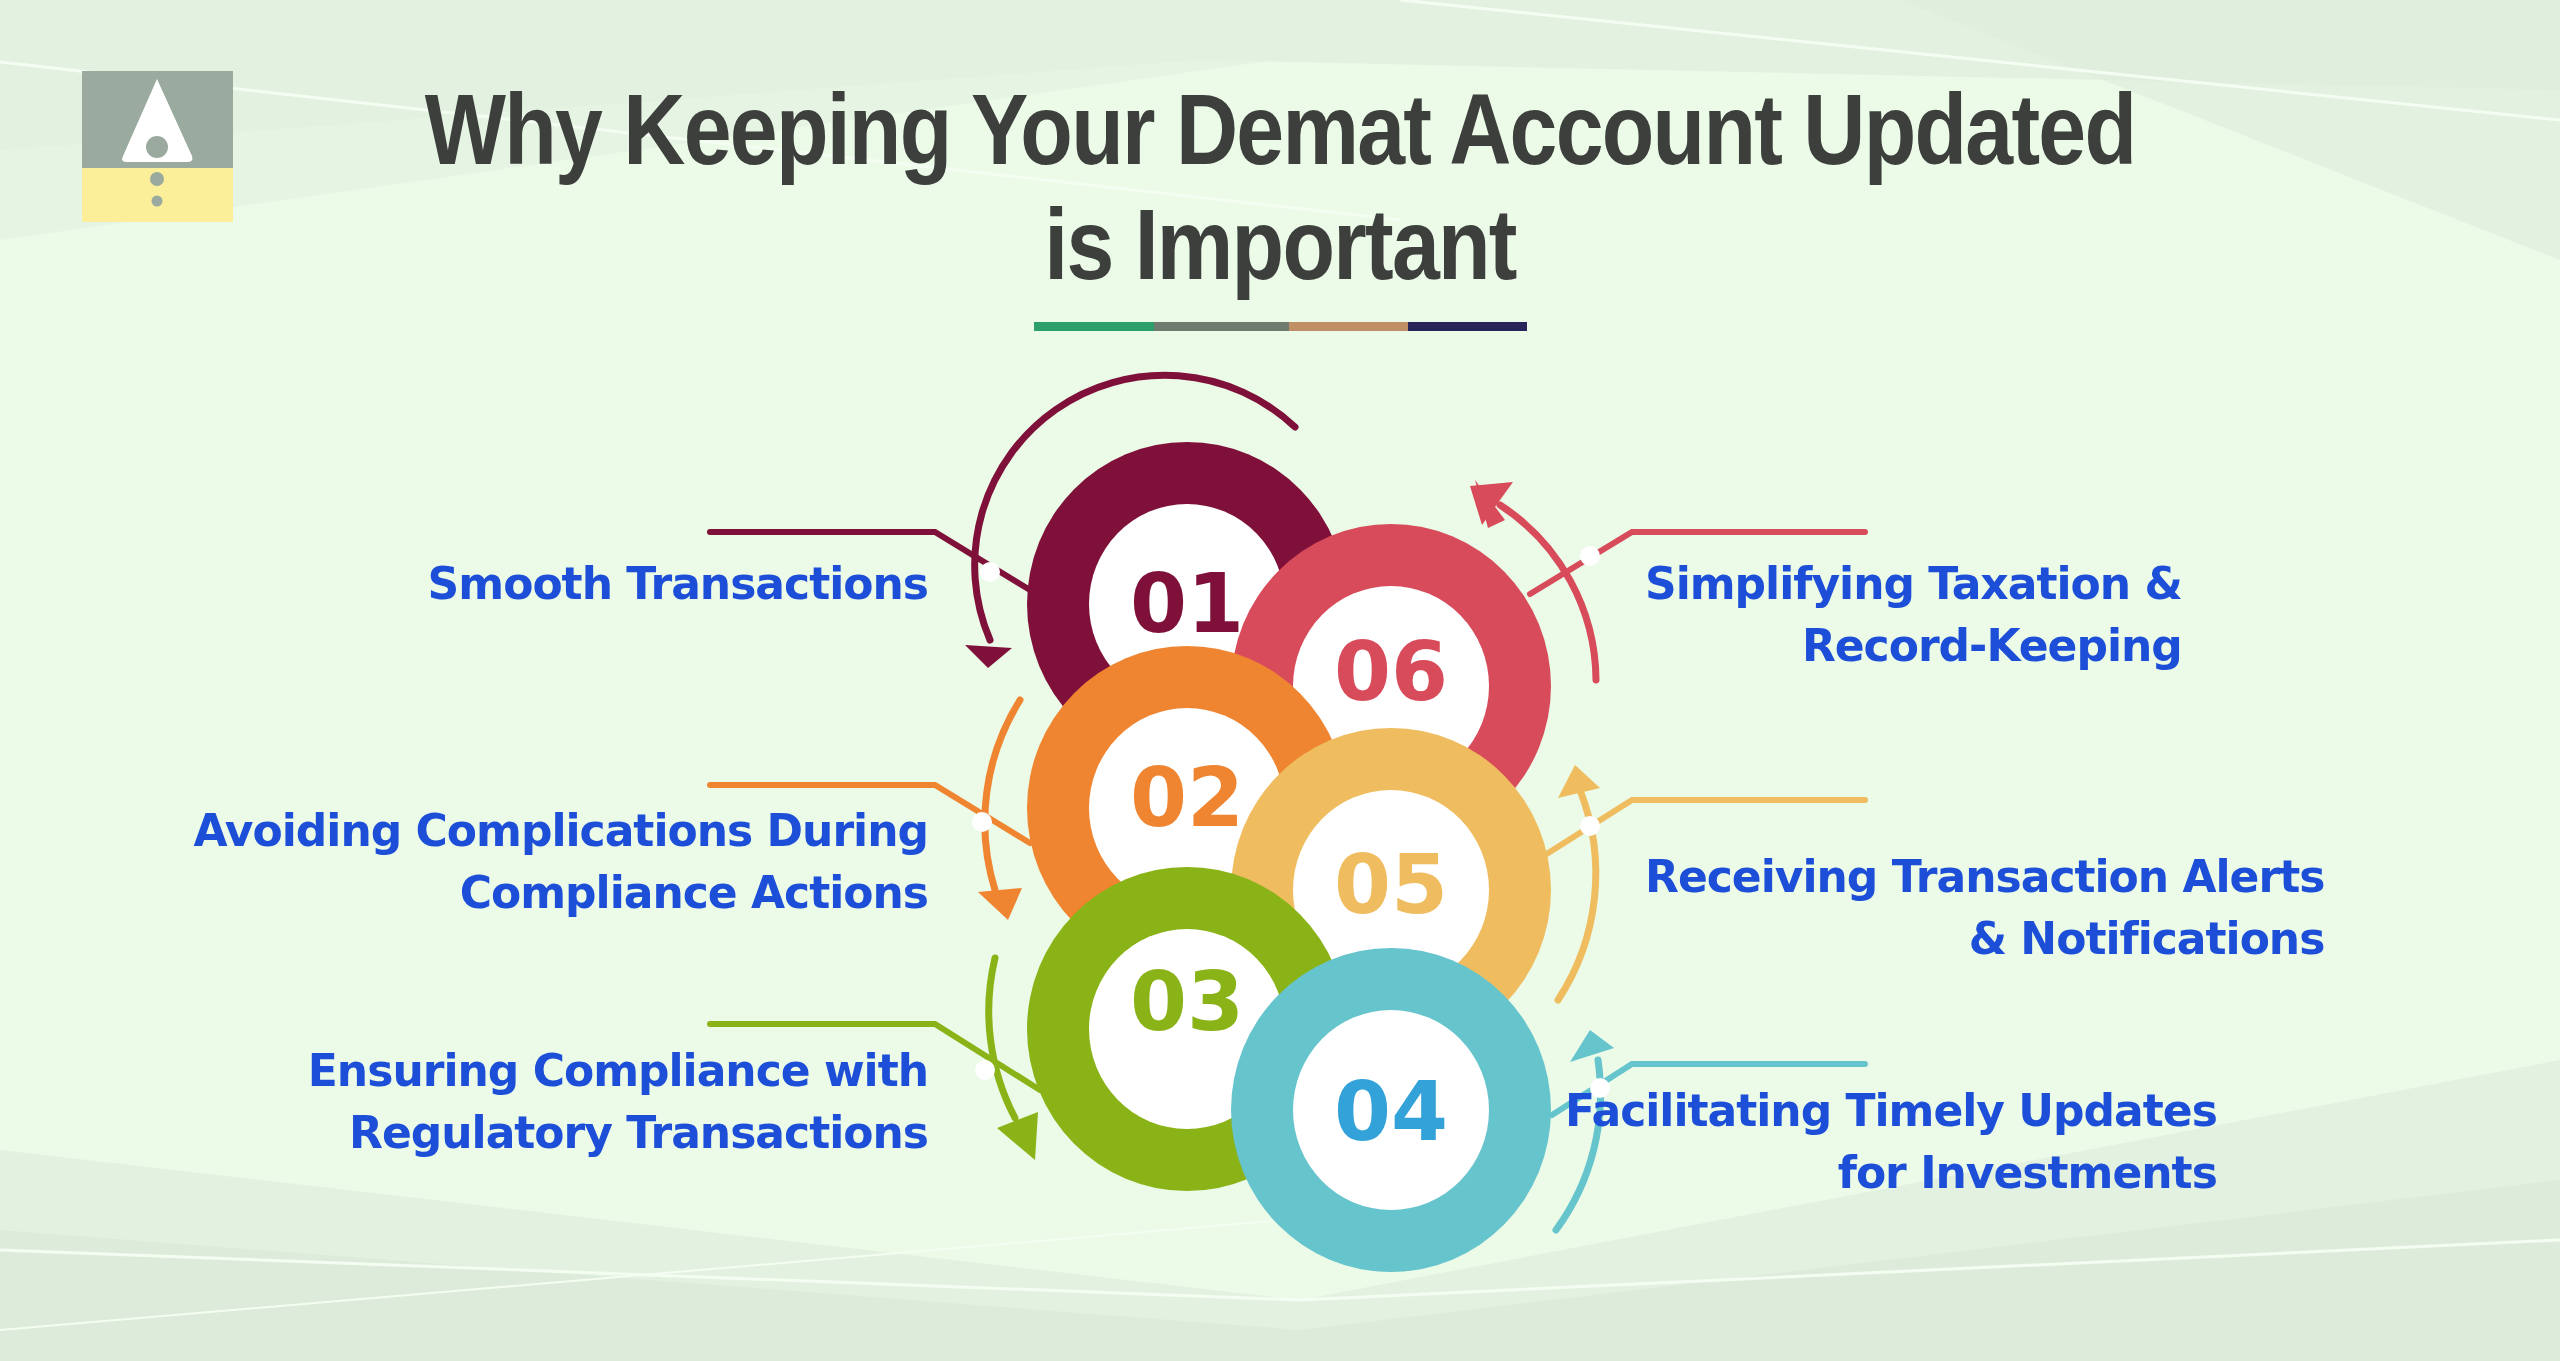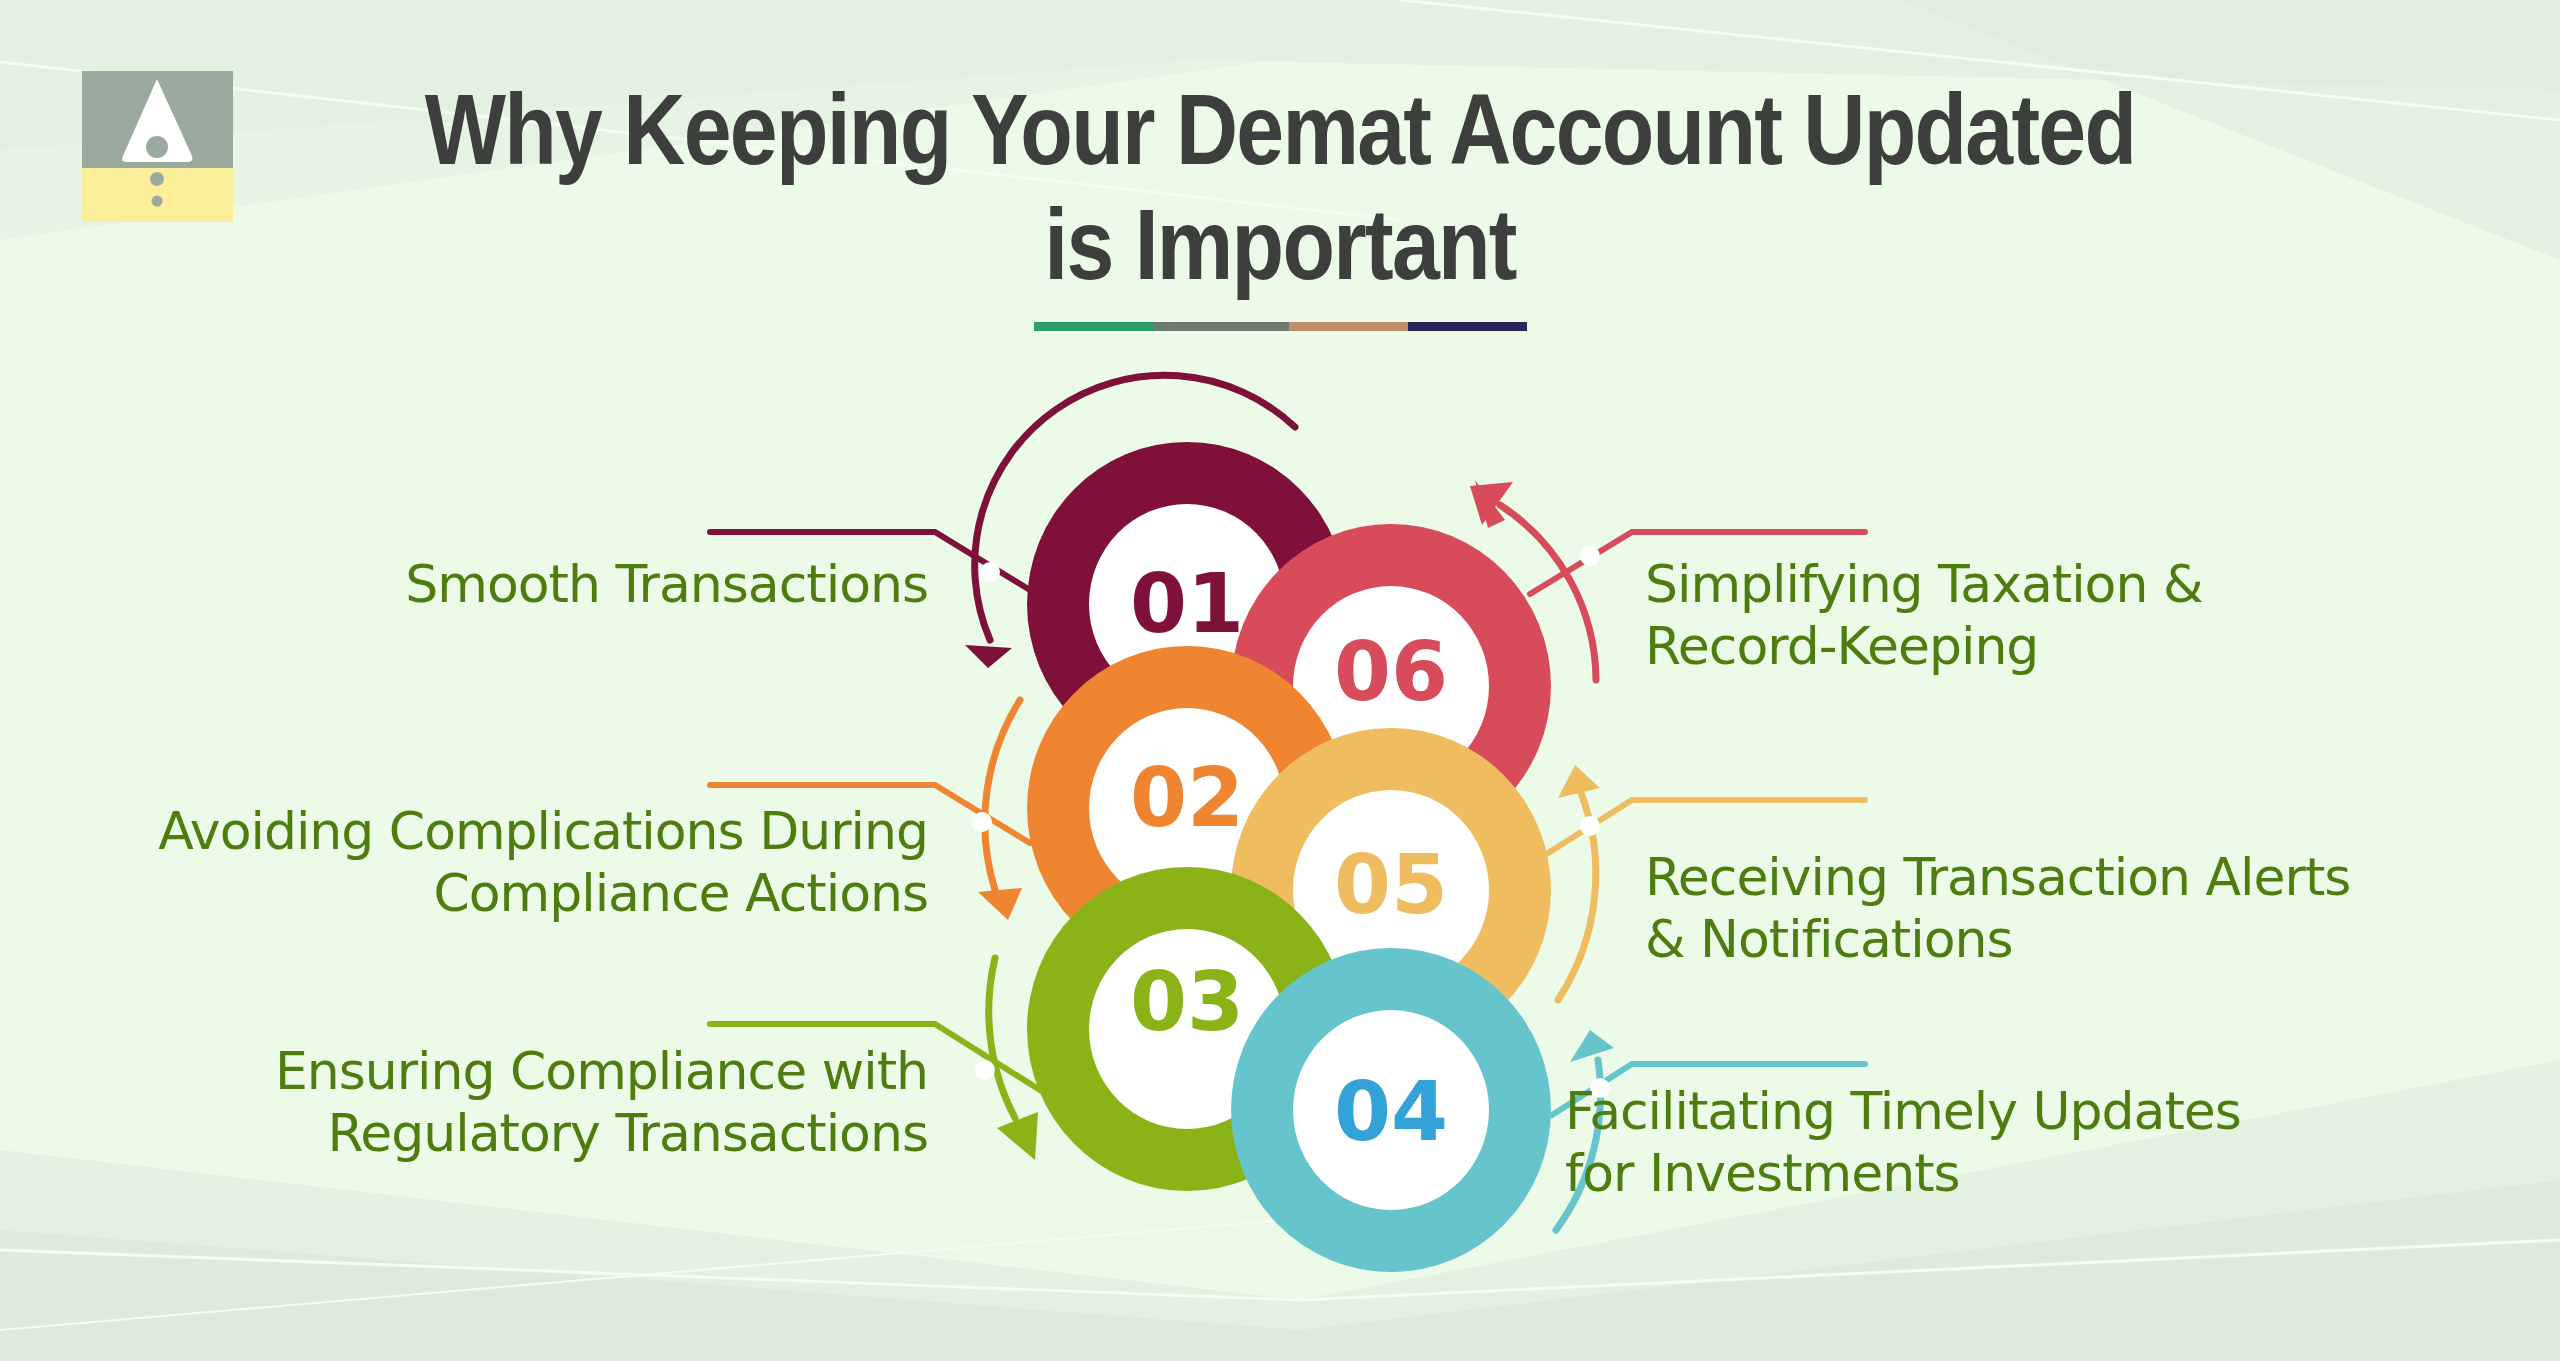--- a/index.html
+++ b/index.html
@@ -14,26 +14,26 @@
     position:absolute; left:0; width:2560px; top:72px;
     text-align:center; color:#3d3f3d; font-weight:bold;
     font-family:"Liberation Sans", sans-serif;
     font-size:100px; line-height:115px; letter-spacing:-2px;
     transform:scaleX(0.86); transform-origin:1280px 0;
   }
   .underline { position:absolute; left:1034px; top:322px; height:9px; display:flex; }
   .underline span { display:block; height:9px; }
   .diagram { position:absolute; left:0; top:0; width:2560px; height:1361px; }
   .label {
-    position:absolute; color:#4d7c0f; font-weight:normal;
-    font-family:"DejaVu Sans", sans-serif; font-size:52px; line-height:62px;
+    position:absolute; color:#1d4ed8; font-weight:bold;
+    font-family:"DejaVu Sans", sans-serif; font-size:44px; line-height:62px;
     letter-spacing:-1px;
   }
   .label.left { text-align:right; }
-  .label.right { text-align:left; }
+  .label.right { text-align:right; }
   .num {
     font-family:"DejaVu Sans", sans-serif; font-weight:bold; font-size:82px;
   }
 </style>
 </head>
 <body>
 
 <svg class="bg" width="2560" height="1361" viewBox="0 0 2560 1361">
   <polygon points="0,0 2560,0 2560,90 1200,60 0,150" fill="#dfeedd" opacity="0.7"></polygon>
   <polygon points="0,60 900,0 1700,0 0,240" fill="#e3f1e0" opacity="0.6"></polygon>

